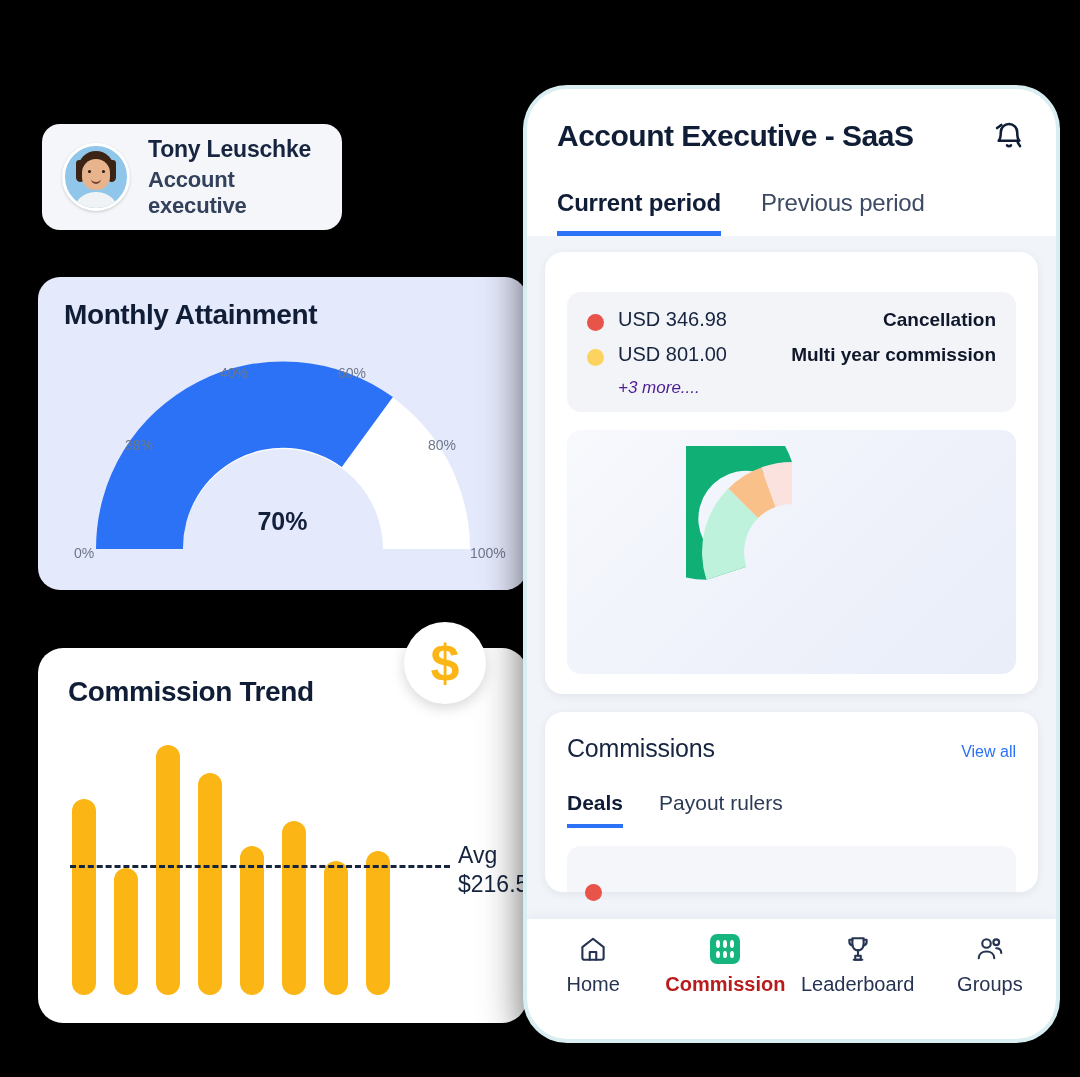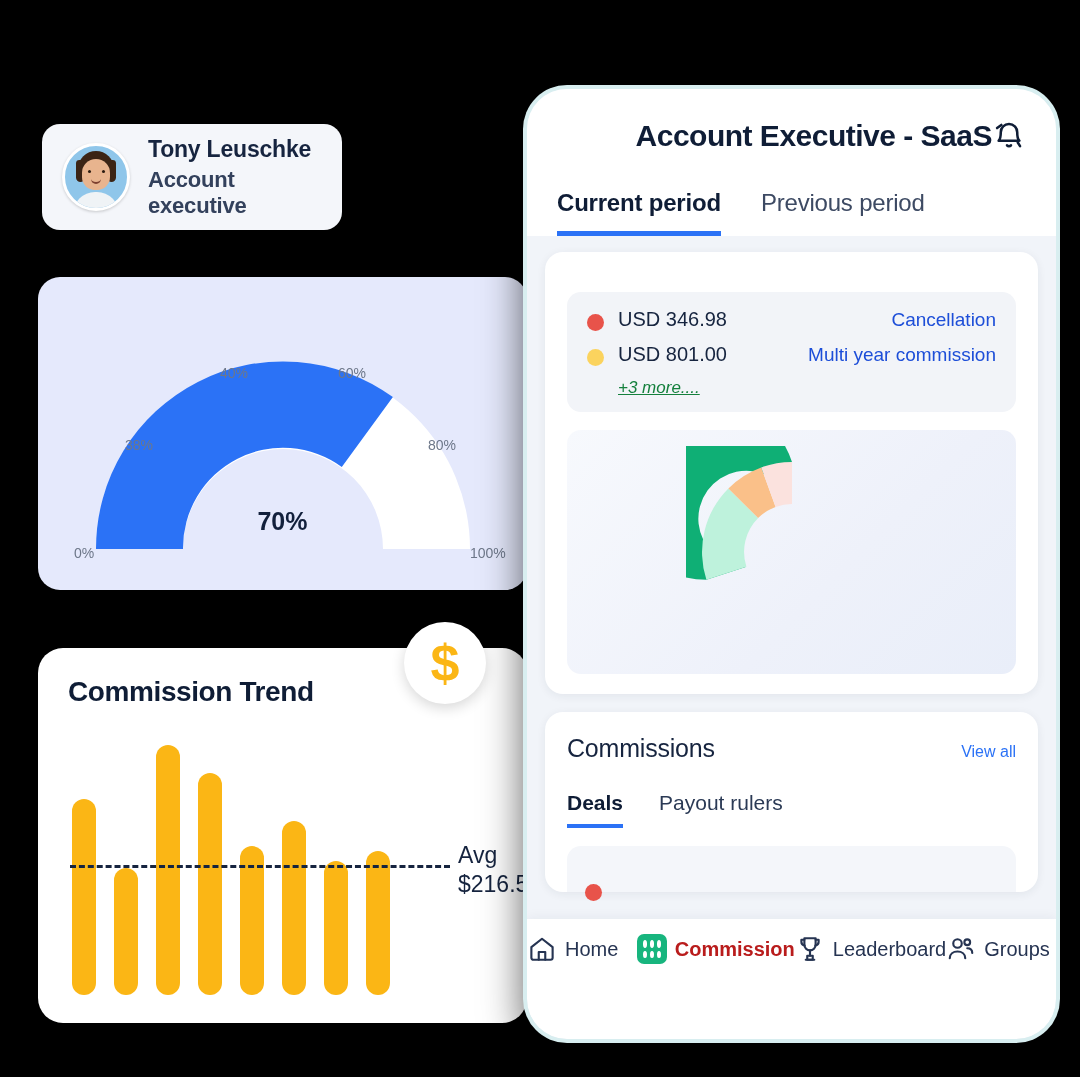--- a/index.html
+++ b/index.html
@@ -122,21 +122,21 @@
     box-sizing: border-box;
     box-shadow: 0 14px 40px rgba(0,0,0,0.6);
   }
   .phone-screen {
     width: 100%; height: 100%;
     background: #F1F4F9;
     border-radius: 40px;
     overflow: hidden; position: relative;
   }
   .phone-header { background:#FFFFFF; padding: 30px 30px 0 30px; }
-  .ph-titlerow { display:flex; align-items:center; justify-content:flex-end; }
+  .ph-titlerow { display:flex; align-items:center; justify-content:space-between; }
   .ph-title { font-size: 30px; font-weight: 700; color:#0F1D36; letter-spacing:-0.5px; }
   .bell { width: 34px; height: 34px; flex:0 0 auto; }
   .ph-tabs { display:flex; gap: 40px; margin-top: 36px; }
   .ph-tab {
     font-size: 24px; font-weight: 700; color:#0F1D36;
     padding-bottom: 14px; letter-spacing:-0.2px;
   }
   .ph-tab.inactive { color:#3D4A63; font-weight: 400; }
   .ph-tab.active { border-bottom: 5px solid #2B72F6; }
 
@@ -144,22 +144,22 @@
   .card-white {
     background:#FFFFFF; border-radius: 18px;
     box-shadow: 0 2px 10px rgba(22,36,63,0.07);
   }
   .breakdown { padding: 22px 22px 20px 22px; }
   .bd-title { font-size: 26px; font-weight: 700; color:#0F1D36; letter-spacing:-0.3px; }
   .bd-box { margin-top: 18px; background:#F2F4F8; border-radius: 14px; padding: 16px 20px 14px 20px; }
   .bd-row { display:flex; align-items:flex-end; margin-bottom: 12px; }
   .bd-dot { width: 17px; height: 17px; border-radius:50%; flex:0 0 auto; margin-right: 14px; }
   .bd-amt { font-size: 20px; color:#16243F; font-weight:400; }
-  .bd-cat { margin-left:auto; font-size: 19px; color:#1d4ed8; font-weight:400; }
-  .bd-more { font-size: 17px; color:#15803d; font-style: italic; margin-left: 31px; text-decoration: underline; }
+  .bd-cat { margin-left:auto; font-size: 19px; color:#0f172a; font-weight:700; }
+  .bd-more { font-size: 17px; color:#4c1d95; font-style: italic; margin-left: 31px; }
 
   .donut-box {
     margin-top: 18px; height: 244px; border-radius: 14px;
     background: linear-gradient(135deg,#F7F9FD 0%,#EEF1FA 60%,#E9EEF9 100%);
     display:flex; align-items:center; justify-content:center;
   }
 
   .commissions { margin-top: 18px; padding: 22px 22px 0 22px; }
   .cm-head { display:flex; align-items:baseline; justify-content:space-between; }
   .cm-title { font-size: 25px; color:#16243F; font-weight:400; letter-spacing:-0.2px; }
@@ -173,21 +173,21 @@
     border-radius: 14px 14px 0 0; position: relative;
   }
   .cm-rowstub .dot { position:absolute; left: 18px; top: 38px; width: 17px; height: 17px; border-radius:50%; background:#E8534A; }
 
   .bottom-nav {
     position:absolute; left:0; right:0; bottom:0; height: 106px;
     background:#FFFFFF; border-radius: 0 0 40px 40px;
     display:flex; align-items:flex-start; padding-top: 14px;
     box-shadow: 0 -2px 12px rgba(22,36,63,0.05);
   }
-  .nav-item { flex:1; display:flex; flex-direction:row; align-items:center; gap: 8px; }
+  .nav-item { flex:1; display:flex; flex-direction:column; align-items:center; gap: 8px; }
   .nav-label { font-size: 20px; color:#263452; font-weight:400; }
   .nav-item.active .nav-label { color:#b91c1c; font-weight:700; }
   .nav-ico { height: 32px; display:flex; align-items:center; justify-content:center; }
   .grid-ico {
     width: 30px; height: 30px; border-radius: 7px; background:#17B57E;
     display:grid; grid-template-columns: repeat(3,1fr); grid-template-rows: repeat(2,1fr);
     gap: 3px; padding: 6px; box-sizing: border-box;
   }
   .grid-ico i { background:#fff; border-radius:50%; display:block; }
 </style>
@@ -207,20 +207,21 @@
       <div class="smile"></div>
       <div class="body"></div>
     </div>
     <div class="profile-text">
       <div class="profile-name">Tony Leuschke</div>
       <div class="profile-role">Account executive</div>
     </div>
   </div>
 
   <div class="attain-card">
+    <div class="attain-title">Monthly Attainment</div>
 
     <div class="gauge-wrap">
       <svg width="489" height="230" viewBox="0 0 489 230">
 
         <path d="M 58 200 A 187 187 0 0 1 432 200 L 345 200 A 100 100 0 0 0 145 200 Z" fill="#FFFFFF"></path>
 
         <path d="M 58 200 A 187 187 0 0 1 354.9 48.1 L 303.8 117.9 A 100 100 0 0 0 145 200 Z" fill="#2B72F6"></path>
       </svg>
       <div class="tick t0">0%</div>
       <div class="tick t20">38%</div>

